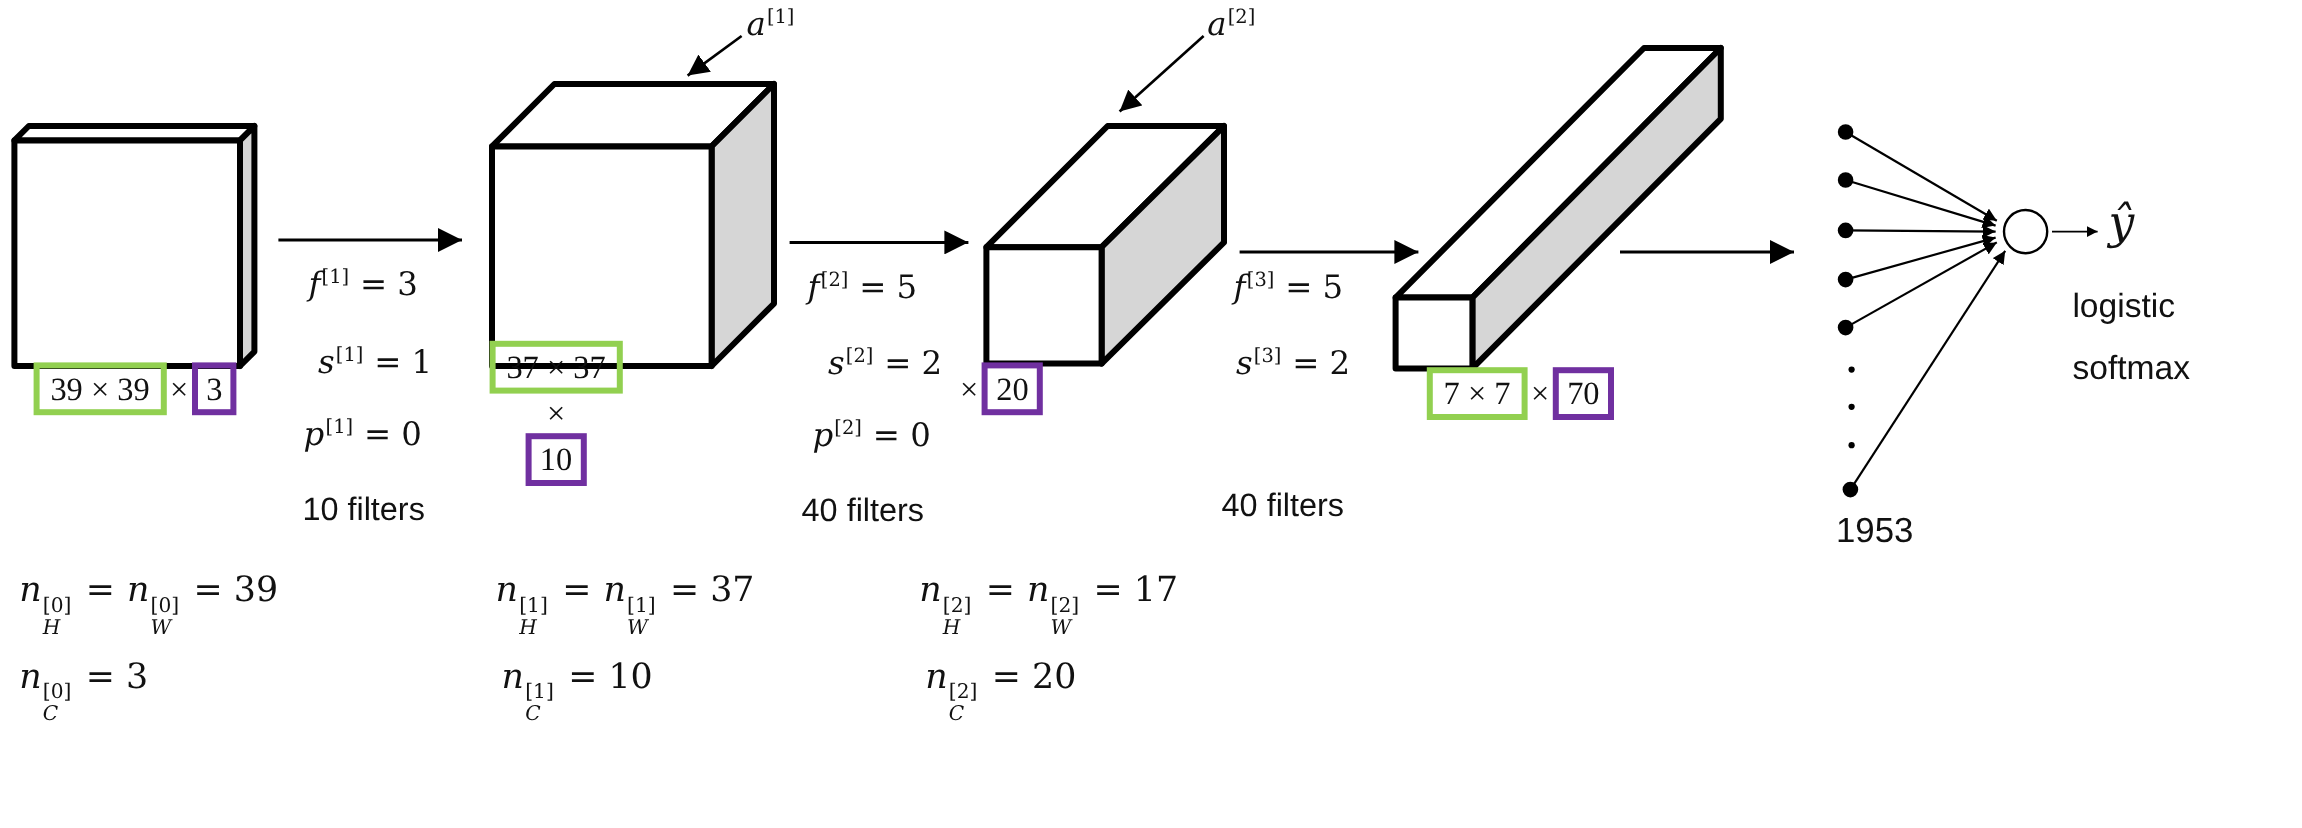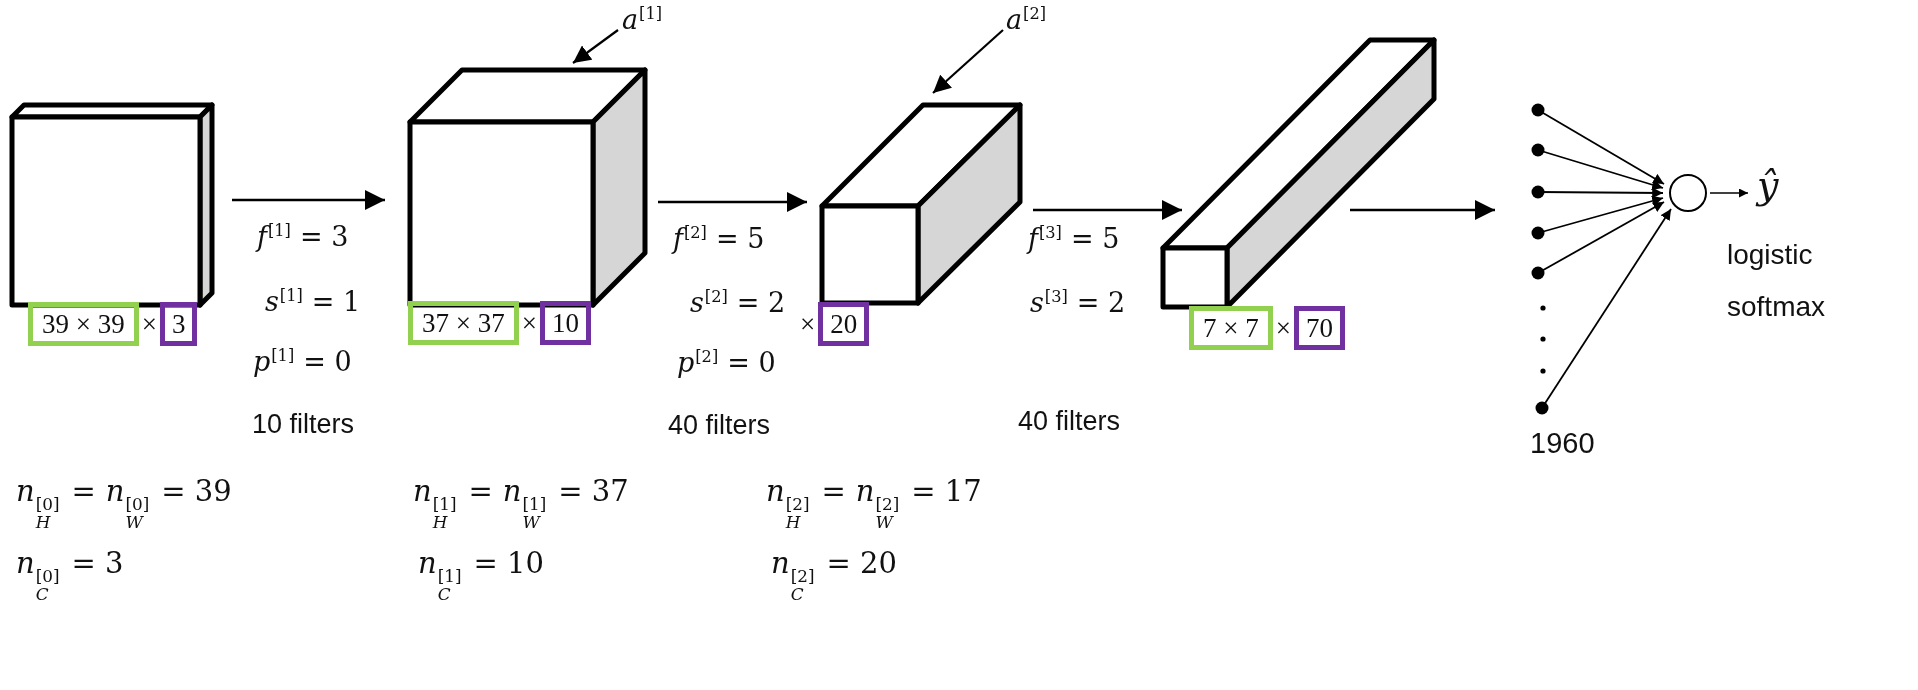--- a/index.html
+++ b/index.html
@@ -121,21 +121,21 @@
 
   <div class="t math" style="left:1028px;top:223px;"><span class="it">f</span><sup class="sup">[3]</sup><span class="eq">= 5</span></div>
   <div class="t math" style="left:1030px;top:287px;"><span class="it">s</span><sup class="sup">[3]</sup><span class="eq">= 2</span></div>
   <div class="t sans" style="left:1018px;top:405px;">40 filters</div>
 
   <div class="t dim-label" style="left:28px;top:302px;">
     <span class="gbox">39 × 39</span>
       <span class="xsep">×</span>
       <span class="pbox">3</span>
   </div>
-  <div class="t dim-label" style="left:408px;top:301px;">
+  <div class="t dim-label" style="left:408px;top:284px;flex-direction:column;">
     <span class="gbox">37 × 37</span>
       <span class="xsep">×</span>
       <span class="pbox">10</span>
   </div>
   <div class="t dim-label" style="left:797px;top:302px;">
       <span class="xsep">×</span>
       <span class="pbox">20</span>
   </div>
   <div class="t dim-label" style="left:1168px;top:306px;margin-left:21px;">
     <span class="gbox">7 × 7</span>
@@ -175,15 +175,15 @@
         <span class="ssub">W</span>
       </span><span class="meq">= 17</span></div>
   <div class="t formula" style="left:771px;top:546px;"><span class="it">n</span><span class="stack">
         <span class="ssup">[2]</span>
         <span class="ssub">C</span>
       </span><span class="meq">= 20</span></div>
 
   <div class="t yhat" style="left:1757px;top:163px;">ŷ</div>
   <div class="t sans" style="left:1727px;top:238px;font-size:28px;">logistic</div>
   <div class="t sans" style="left:1727px;top:278px;font-size:28px;margin-top:12px;">softmax</div>
-  <div class="t sans" style="left:1530px;top:426px;font-size:29px;">1960</div>
+  <div class="t sans" style="left:1530px;top:426px;font-size:29px;">1953</div>
 
 </div>
 
 </body></html>

